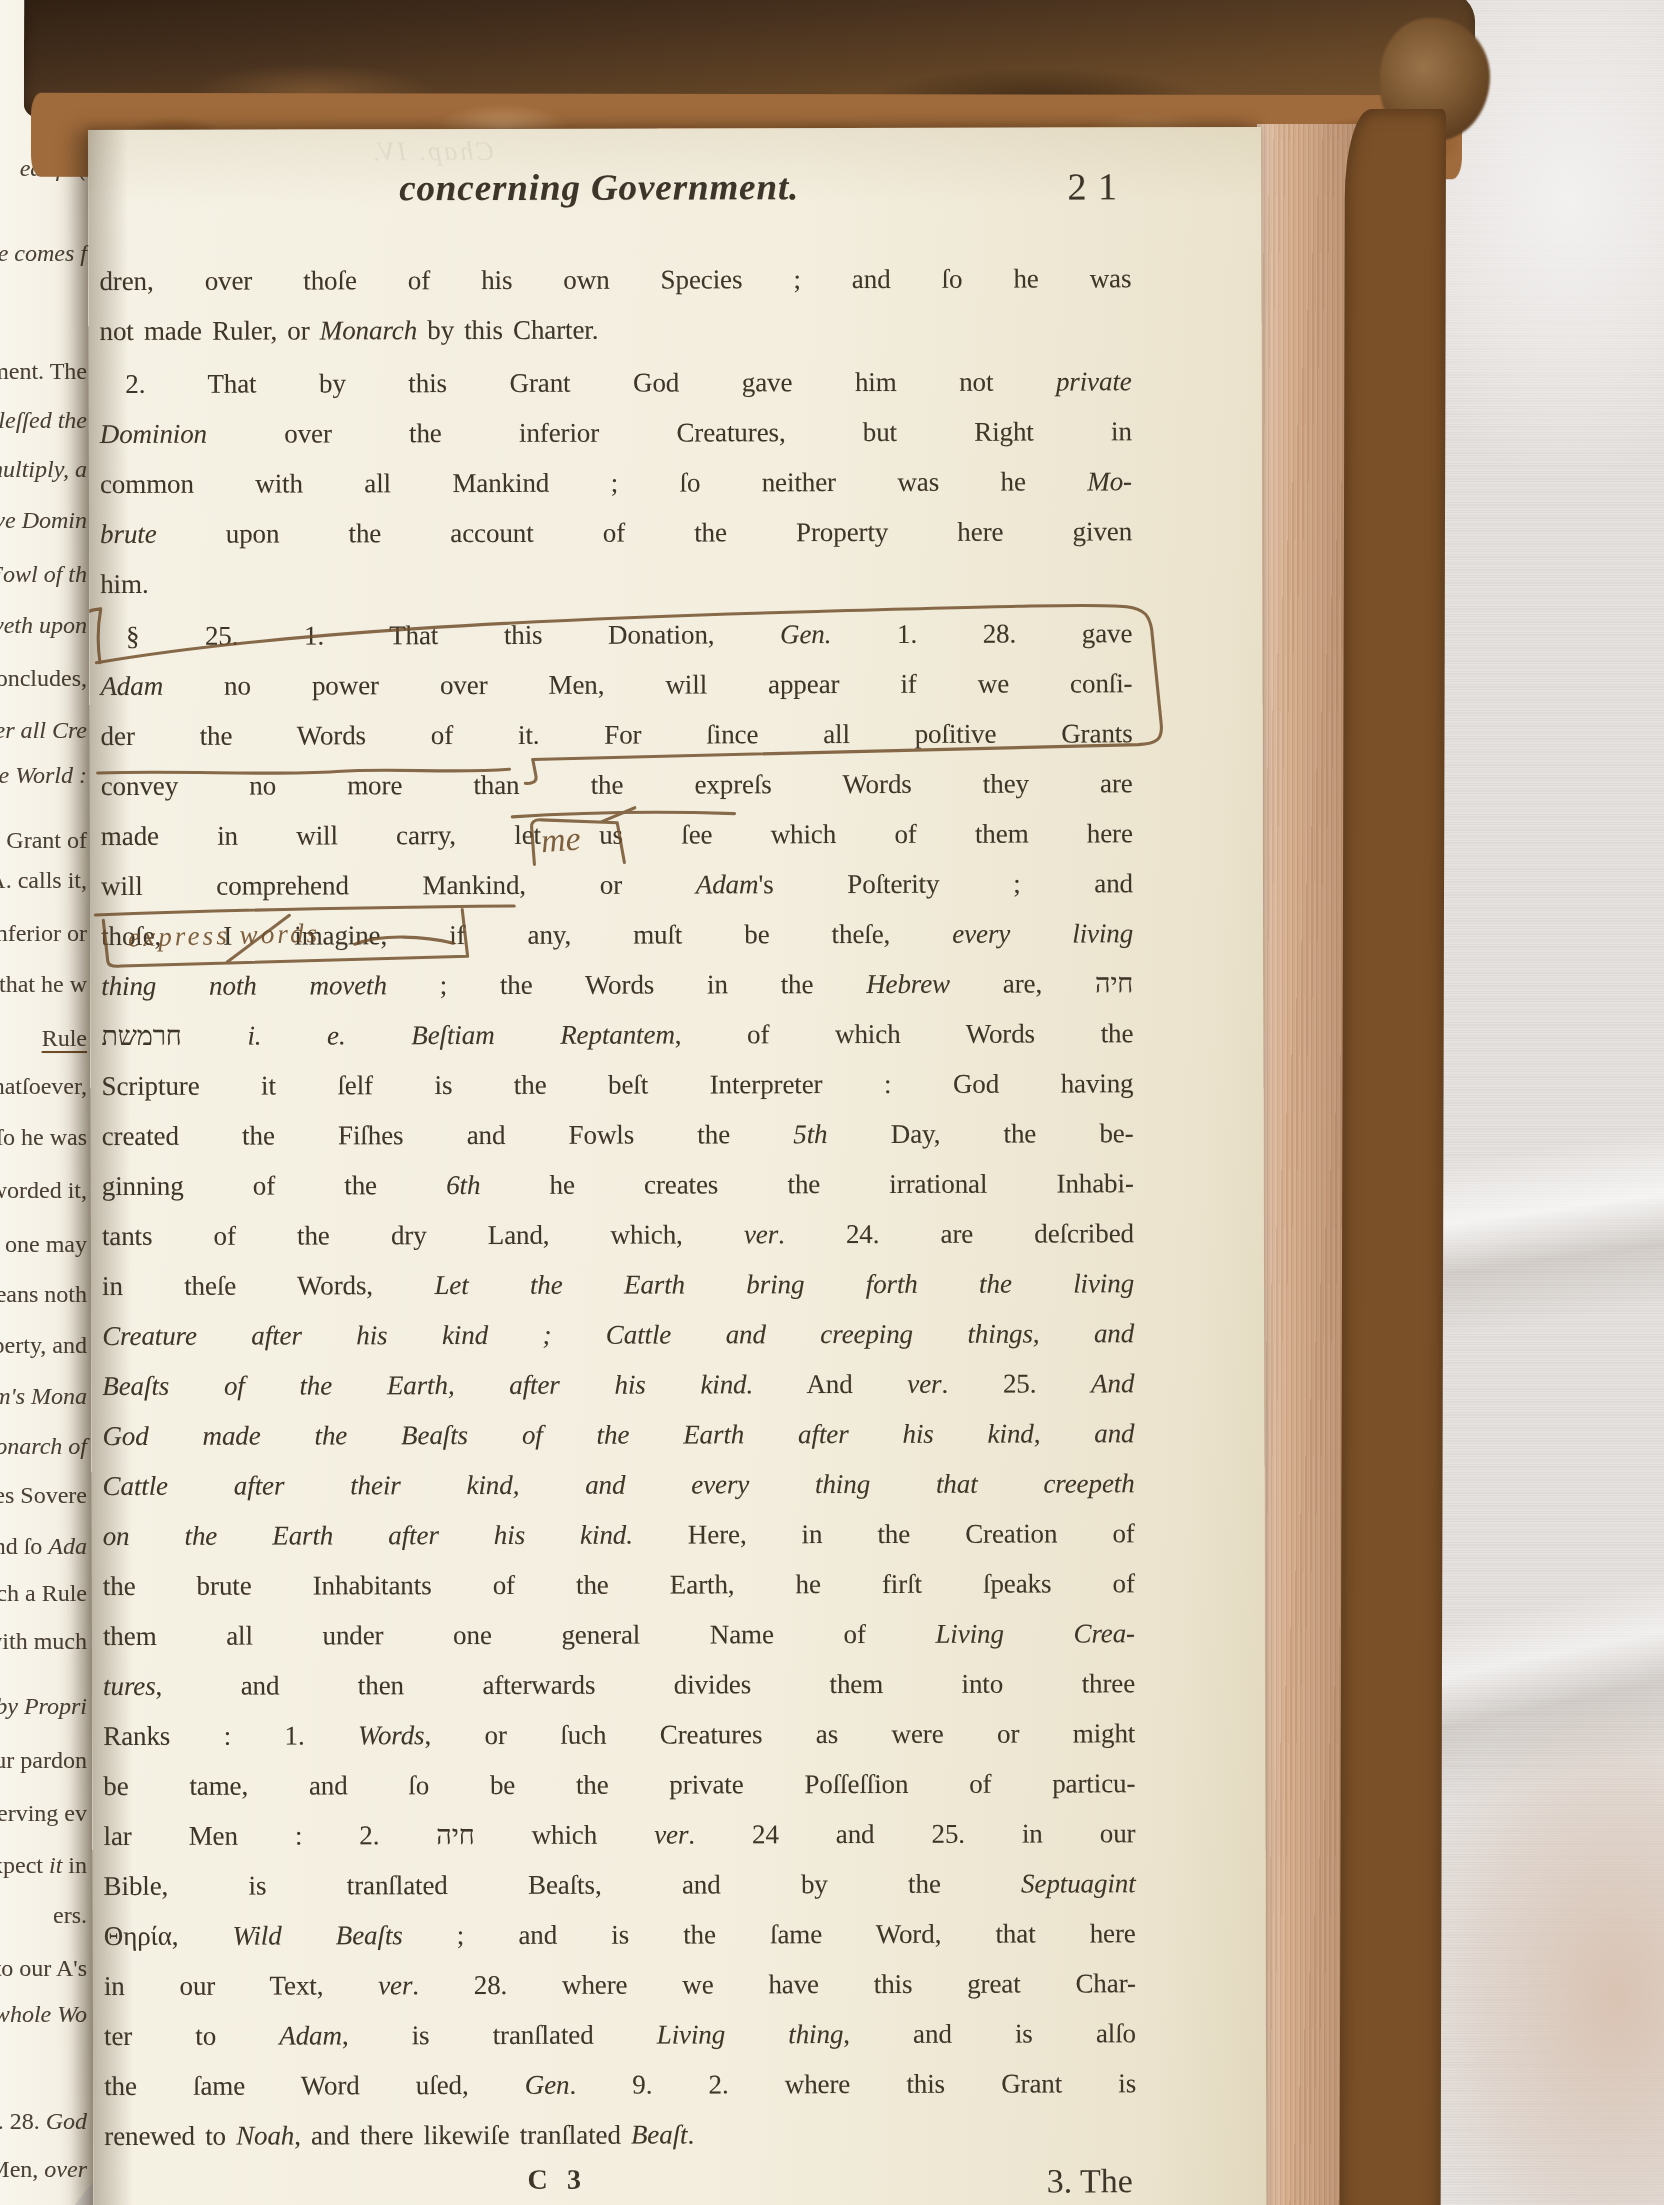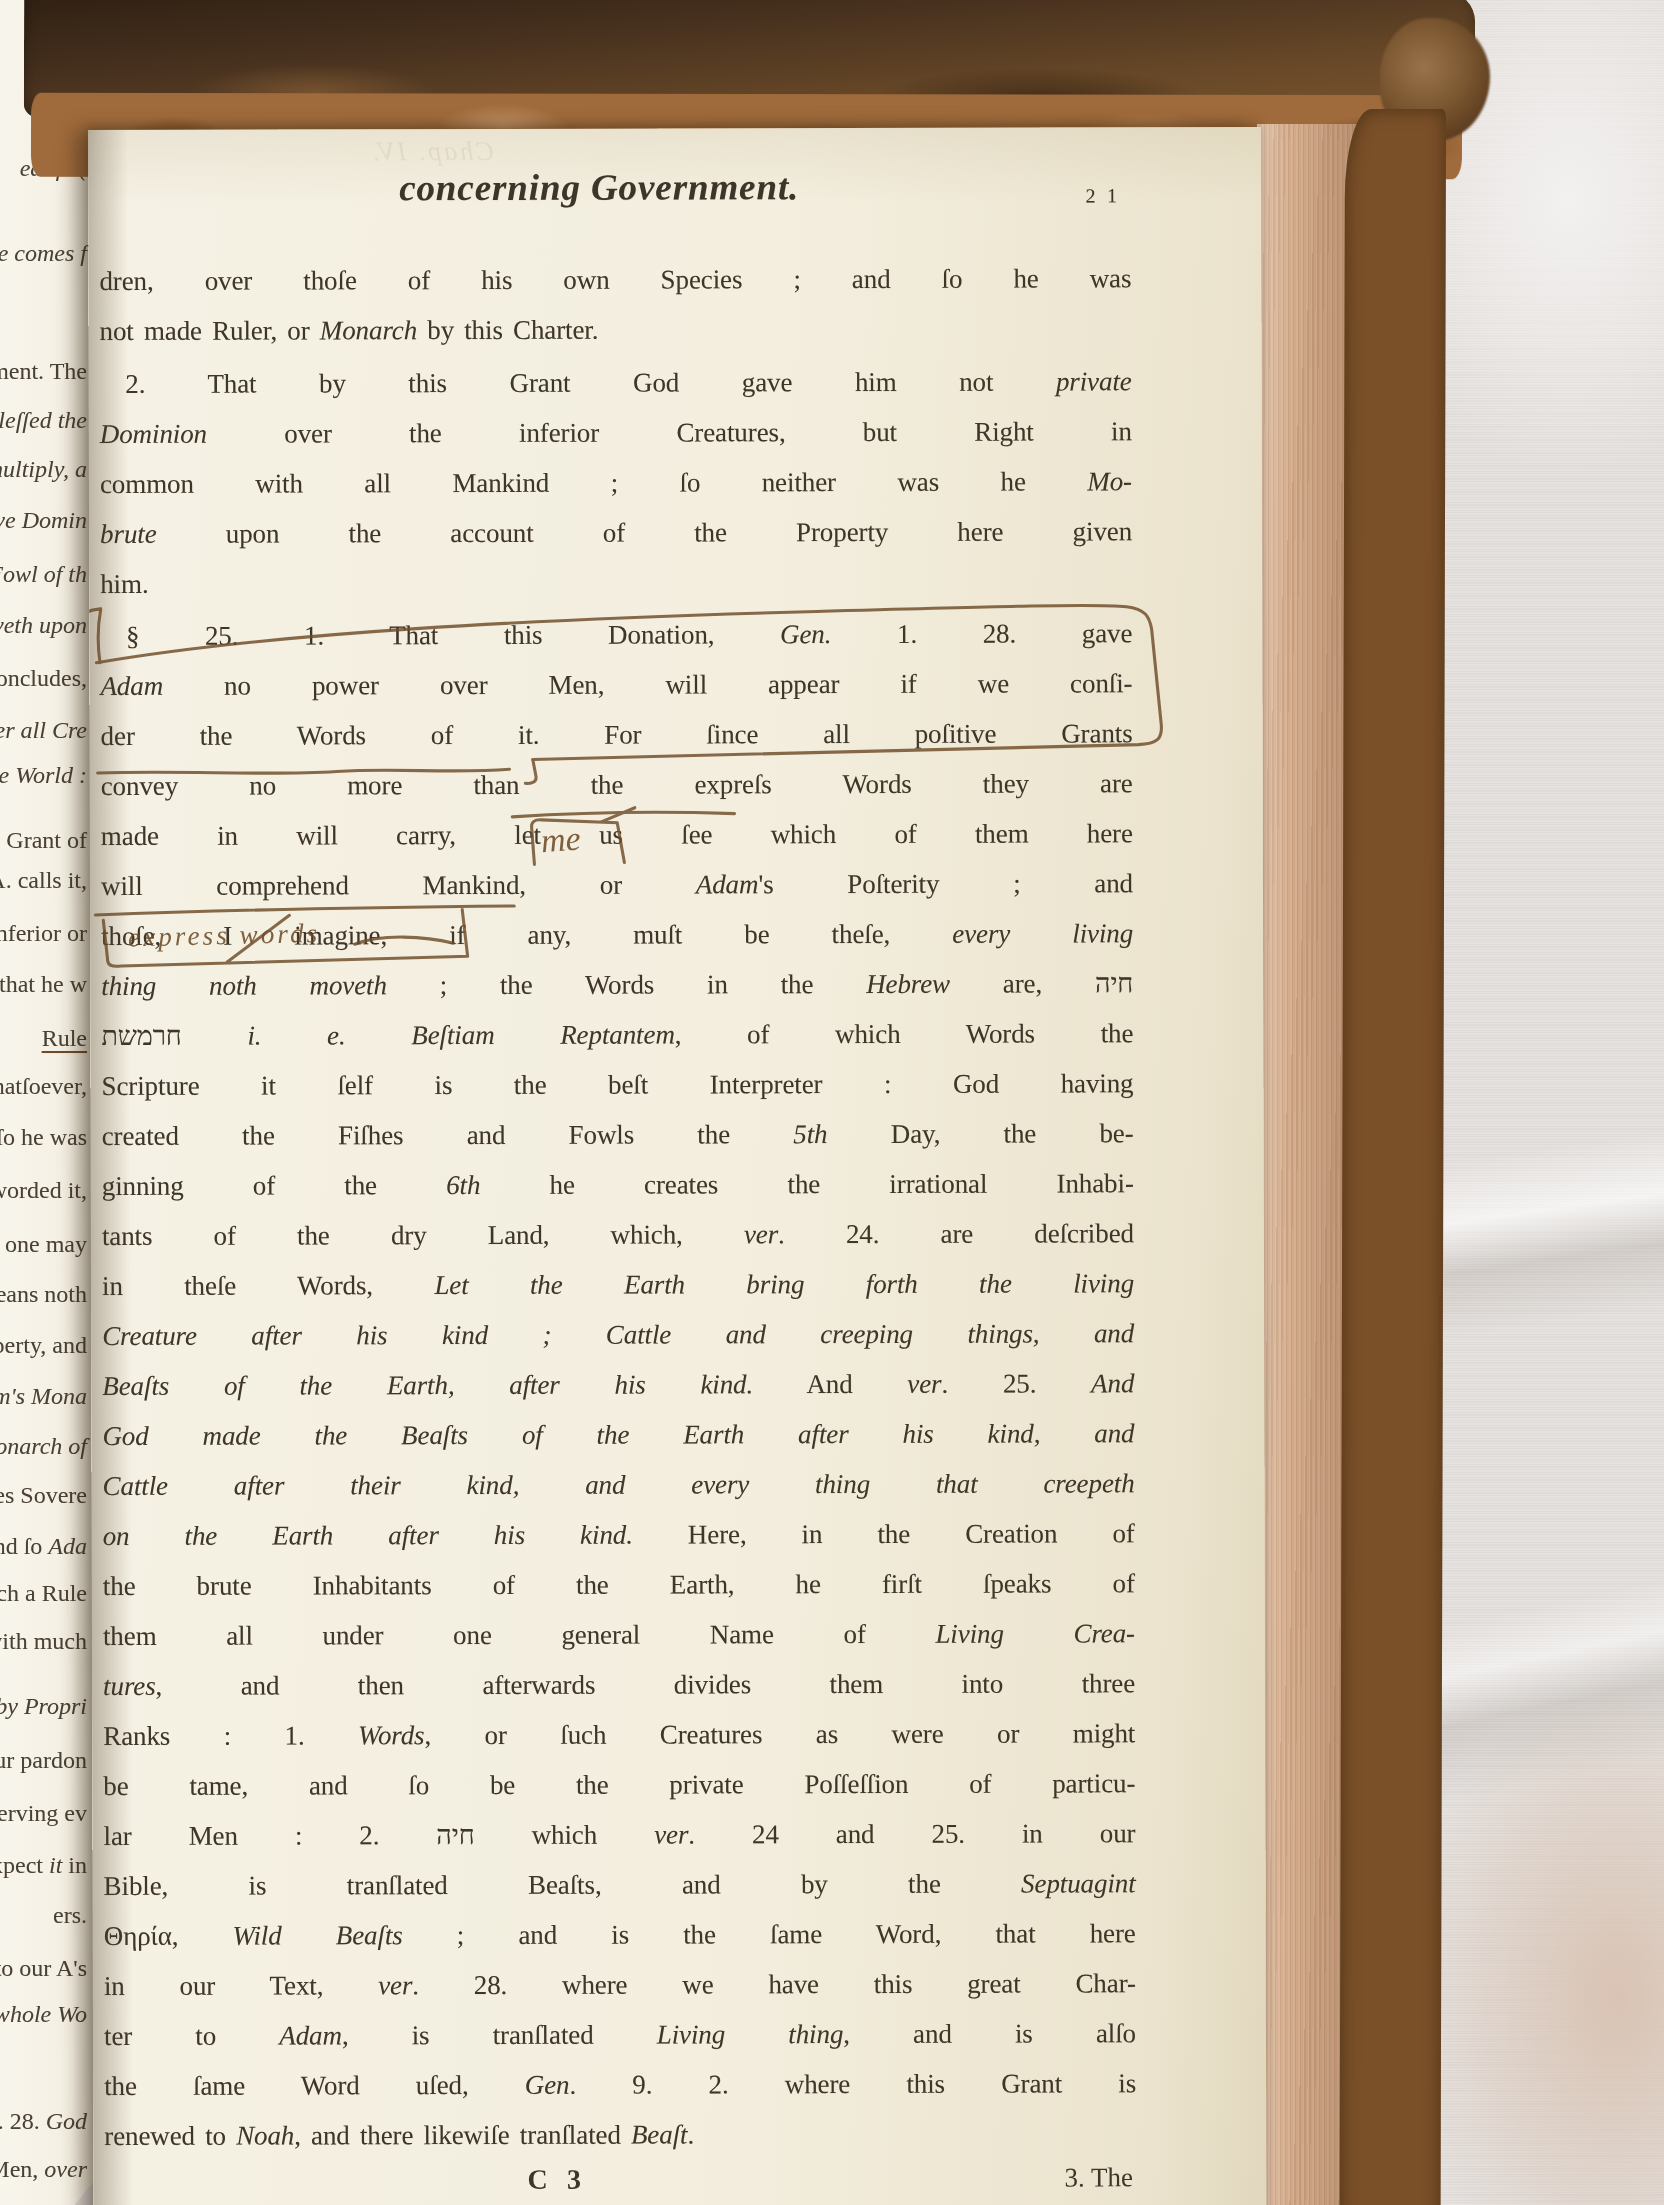--- a/index.html
+++ b/index.html
@@ -118,37 +118,37 @@
     font-style:italic;font-size:27px;color:#433a2c;opacity:.07;
     transform:scaleX(-1);letter-spacing:2.6px;
   }
   #page-head{position:absolute;left:11px;top:37px;width:1032px;height:57px;}
   #header-title{
     position:absolute;left:50%;transform:translateX(-54%);
     font-style:italic;font-weight:600;font-size:37px;letter-spacing:0.9px;color:#3d342a;
     white-space:nowrap;text-shadow:0.3px 0.3px 0 rgba(120,100,70,.3);
   }
   #page-number{
-    position:absolute;right:2.6px;top:20px;font-size:20px;color:#3d342a;letter-spacing:11.5px;
+    position:absolute;right:2.6px;top:0;font-size:38px;color:#3d342a;letter-spacing:11.5px;
     text-shadow:0.3px 0.3px 0 rgba(120,100,70,.3);
     text-align:center;
   }
   #text-block{position:absolute;left:11px;top:126px;width:1032px;color:#3f362a;}
   .para + .para{margin-top:2.6px;}
   .line{
     height:50px;line-height:50px;font-size:27px;
     text-align:justify;text-align-last:justify;
     word-spacing:.13em;letter-spacing:-0.1px;white-space:nowrap;
     text-shadow:0.2px 0.2px 0 rgba(110,92,64,.28);
   }
   .line.indent{text-indent:25.6px;}
   .line.last{text-align-last:left;}
   .sig-row{position:relative;height:50px;margin-top:3.5px;font-size:28px;color:#3f362a;}
   #signature-mark{position:absolute;left:41%;letter-spacing:6.2px;font-weight:bold;}
-  #catchword{position:absolute;right:3.5px;font-size:27px;}
+  #catchword{position:absolute;right:3.5px;font-size:34px;}
 
   
   #annotation-layer{position:absolute;left:0;top:0;width:1173px;height:2313px;pointer-events:none;}
   #annotation-layer svg{position:absolute;left:0;top:0;}
   .ink-note{
     position:absolute;color:#6e4c28;font-style:italic;opacity:.88;
     white-space:nowrap;pointer-events:none;
   }
   #annotation-note-me{left:451px;top:692px;font-size:34px;transform:rotate(-4deg);}
   #annotation-note-express{left:38px;top:789px;font-size:27px;letter-spacing:3.1px;transform:rotate(-1.2deg);width:335px;}

